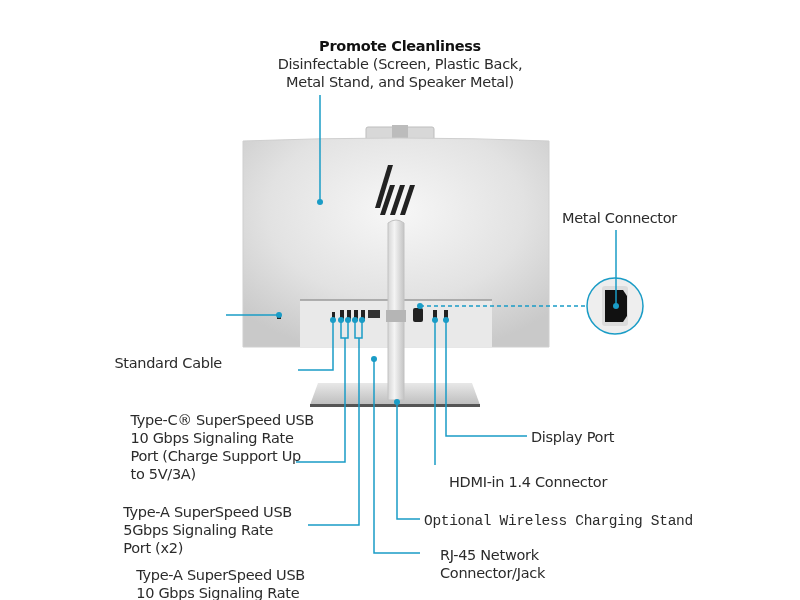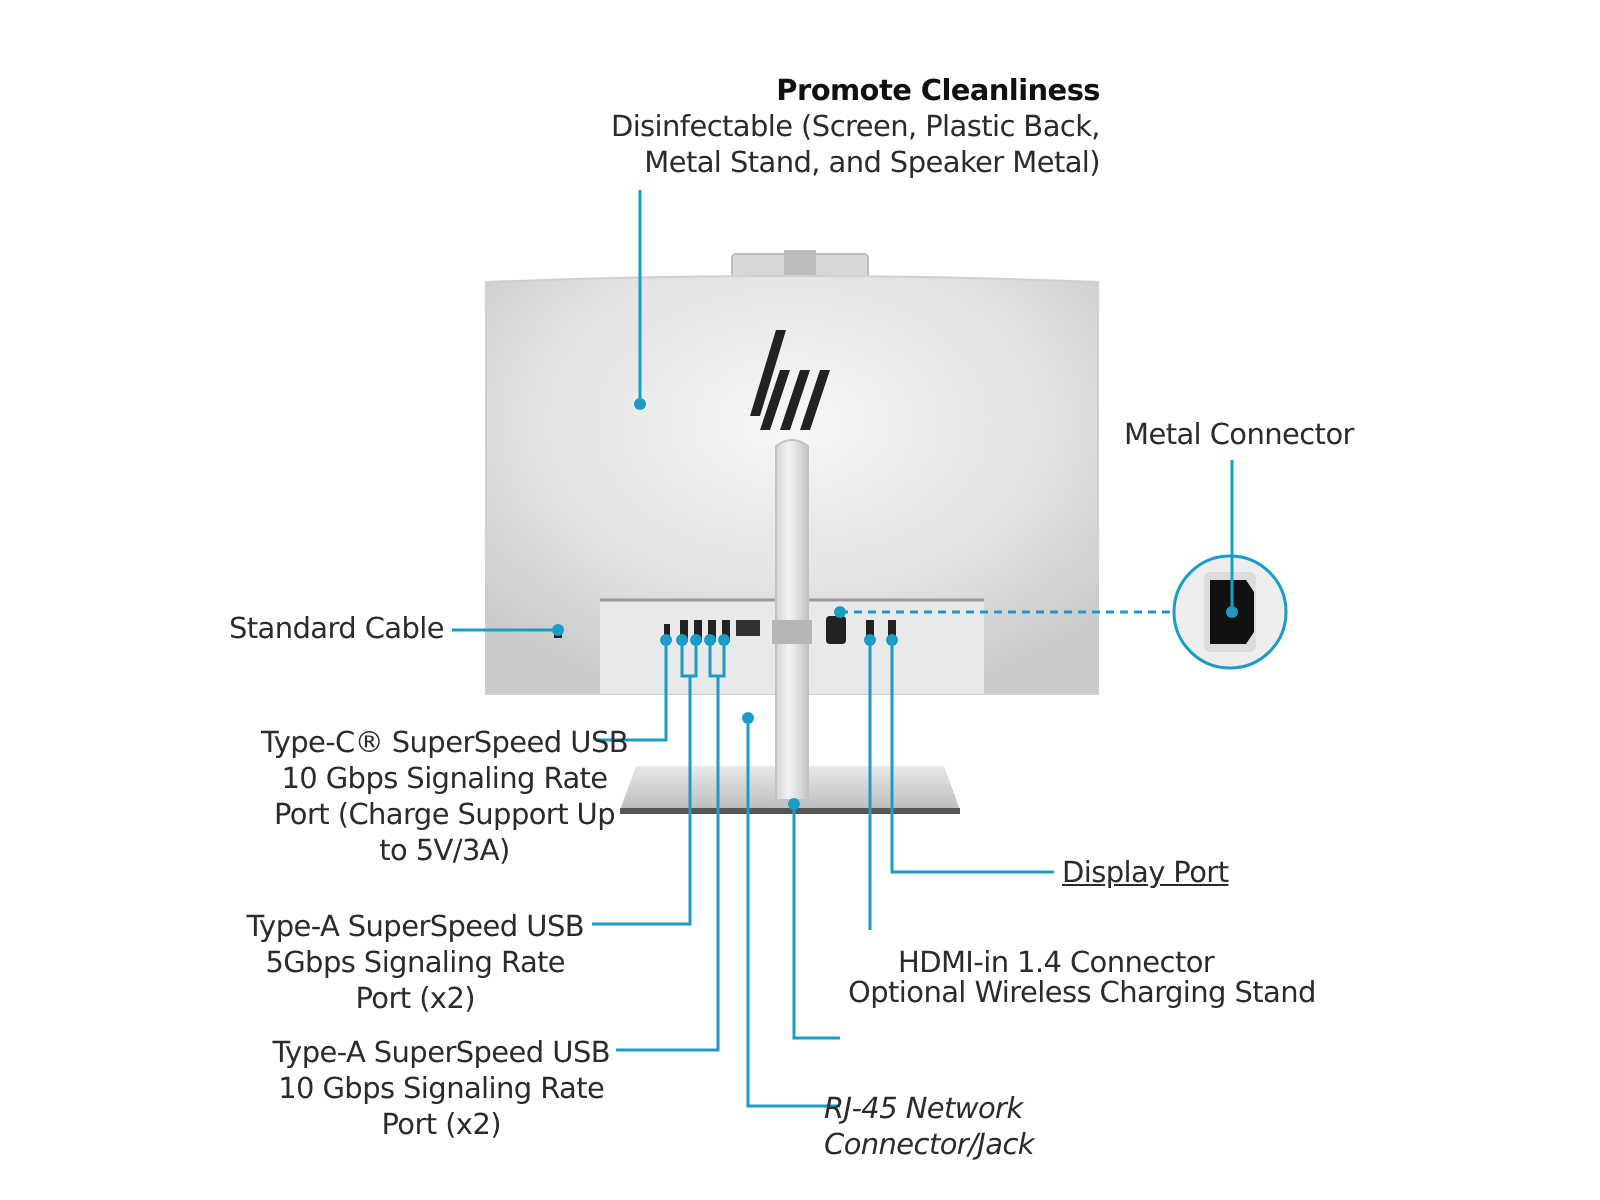--- a/index.html
+++ b/index.html
@@ -1,19 +1,19 @@
 <!DOCTYPE html>
 <html><head>
 <meta charset="utf-8">
 <style>
   html,body{margin:0;padding:0;background:#ffffff;}
   body{width:800px;height:600px;position:relative;overflow:hidden;font-family:"DejaVu Sans","Liberation Sans",sans-serif;color:#2a2a2a;}
   .lbl{position:absolute;font-size:14.5px;line-height:18px;letter-spacing:-0.3px;color:#2b2b2b;white-space:nowrap;}
-  .lbl.r{text-align:center;}
-  .lbl.c{text-align:right;}
+  .lbl.r{text-align:left;margin-top:48px;}
+  .lbl.c{text-align:center;}
   .lbl .t{display:block;}
   .title{font-weight:bold;color:#111;}
   svg.scene{position:absolute;left:0;top:0;}
 </style>
 </head>
 <body>
 
 <svg class="scene" width="800" height="600" viewBox="0 0 800 600">
   <defs>
     <radialGradient id="backGrad" cx="50%" cy="35%" r="70%">
@@ -133,28 +133,28 @@
   <span class="t">5Gbps Signaling Rate</span>
   <span class="t">Port (x2)</span>
 </div>
 
 <div class="lbl r" style="right:495px;top:518px;">
   <span class="t">Type-A SuperSpeed USB</span>
   <span class="t">10 Gbps Signaling Rate</span>
   <span class="t">Port (x2)</span>
 </div>
 
-<div class="lbl" style="left:531px;top:428px;text-decoration:underline;">
+<div class="lbl" style="left:531px;top:428px;">
   <span class="t">Display Port</span>
 </div>
 
 <div class="lbl" style="left:431px;top:473px;margin-left:18px;">
   <span class="t">HDMI-in 1.4 Connector</span>
 </div>
 
-<div class="lbl" style="left:424px;top:488px;">
+<div class="lbl" style="left:424px;top:512px;font-family:Liberation Mono, monospace;">
   <span class="t">Optional Wireless Charging Stand</span>
 </div>
 
-<div class="lbl" style="left:412px;top:546px;font-style:italic;">
+<div class="lbl" style="left:440px;top:546px;">
   <span class="t">RJ-45 Network</span>
   <span class="t">Connector/Jack</span>
 </div>
 
 </body></html>

